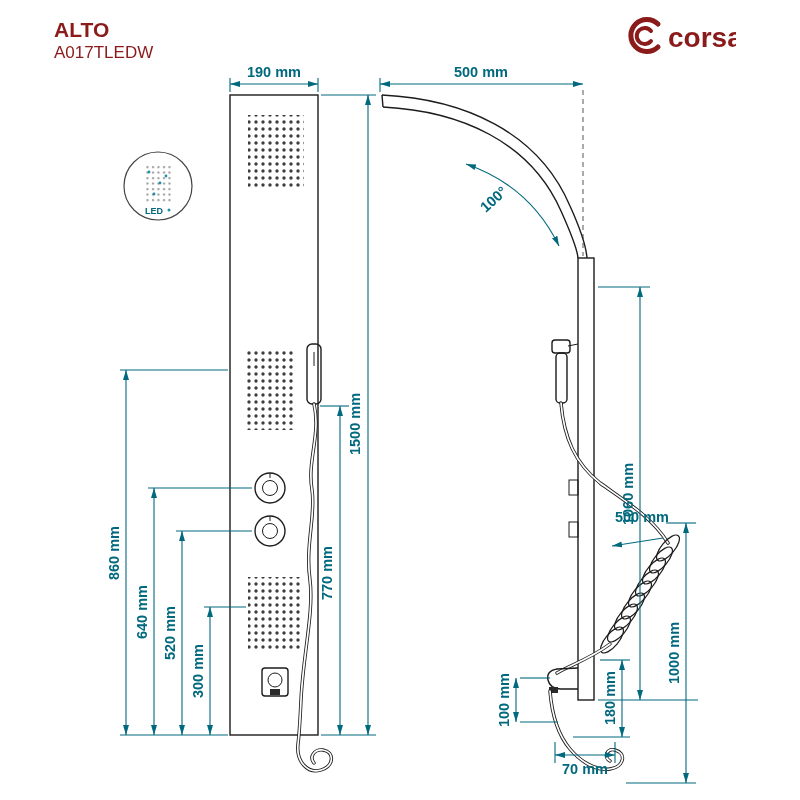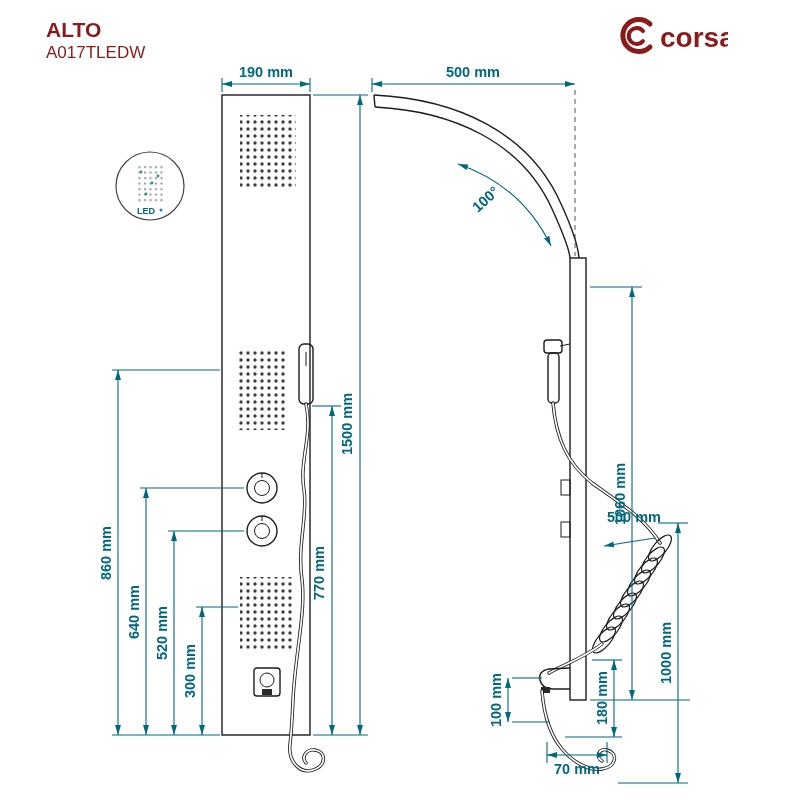--- a/index.html
+++ b/index.html
@@ -1,17 +1,17 @@
 <!DOCTYPE html>
 <html><head>
 <meta charset="utf-8">
 <style>
   html,body{margin:0;padding:0;background:#ffffff;}
   #page{position:relative;width:728px;height:800px;background:#ffffff;overflow:hidden;
-        font-family:"Liberation Sans",sans-serif;}
+        font-family:"Liberation Sans",sans-serif;padding-left:8px;}
   svg{display:block;}
   .draw{fill:none;stroke:#1c1c1c;stroke-width:1.4;}
   .draw-thin{fill:none;stroke:#1c1c1c;stroke-width:1;}
   .dash{fill:none;stroke:#555555;stroke-width:1;stroke-dasharray:5 4;}
   .dim{fill:none;stroke:#00697e;stroke-width:1.1;}
   .dim-text{fill:#00697e;font-family:"Liberation Sans",sans-serif;font-size:14.5px;font-weight:bold;}
   .brand{fill:#8b1a1a;font-family:"Liberation Sans",sans-serif;}
   .hose-outer{fill:none;stroke:#1c1c1c;stroke-width:3.4;stroke-linecap:round;}
   .hose-inner{fill:none;stroke:#ffffff;stroke-width:1.7;stroke-linecap:round;}
   .coil{fill:none;stroke:#1c1c1c;stroke-width:1.2;}

